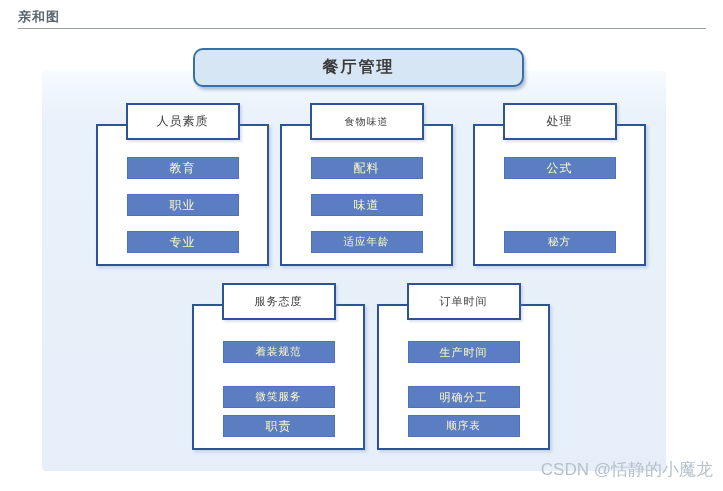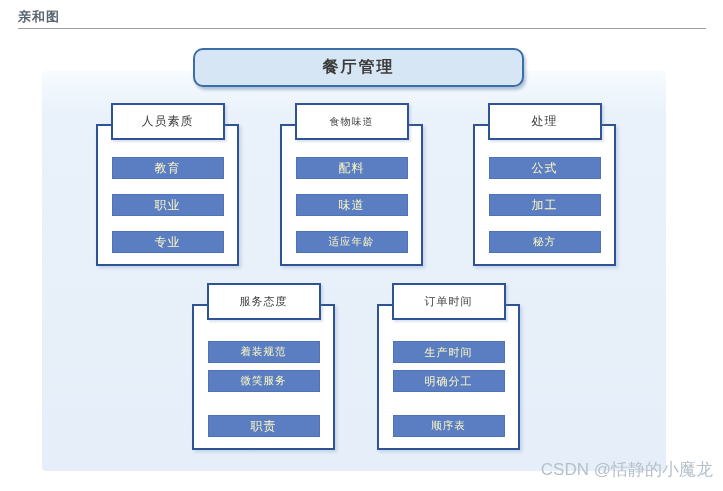--- a/index.html
+++ b/index.html
@@ -29,21 +29,21 @@
     background: #d7e6f5;
     border: 2px solid #3a6ea8; border-radius: 10px;
     box-shadow: 2px 3px 3px rgba(100, 130, 170, 0.45);
     display: flex; align-items: center; justify-content: center;
     font-size: 16px; font-weight: 600; color: #3b3b3b; letter-spacing: 2px;
     z-index: 3;
   }
 
   
   .group {
-    position: absolute; width: 143px; height: 142px;
+    position: absolute; width: 173px; height: 142px;
     background: #ffffff; border: 2px solid #2e5496;
     box-shadow: 2px 2px 3px rgba(115, 140, 180, 0.30);
   }
   .g1 { left: 96px;  top: 124px; }
   .g2 { left: 280px; top: 124px; }
   .g3 { left: 473px; top: 124px; }
   .g4 { left: 192px; top: 304px; height: 146px; }
   .g5 { left: 377px; top: 304px; height: 146px; }
 
   .group-header {
@@ -62,21 +62,21 @@
     position: absolute; left: 50%; transform: translateX(-50%);
     width: 112px; height: 22px;
     background: #5b7ec3; border: 1px solid #4f73b8;
     display: flex; align-items: center; justify-content: center;
     font-size: 12px; color: #fef9c3; letter-spacing: 1px;
   }
   .item.i1 { top: 31px; }
   .item.i2 { top: 68px; }
   .item.i3 { top: 105px; }
   .g4 .item.i1, .g5 .item.i1 { top: 35px; }
-  .g4 .item.i2, .g5 .item.i2 { top: 64px; }
+  .g4 .item.i2, .g5 .item.i2 { top: 80px; }
   .g4 .item.i3, .g5 .item.i3 { top: 109px; }
 
   .g2 .item.i3, .g3 .item.i3,
   .g4 .item.i1, .g4 .item.i2,
   .g5 .item.i3 { font-size: 10.5px; }
   .g5 .item.i1, .g5 .item.i2 { font-size: 11px; }
 
   
   .watermark {
     position: absolute; right: 10px; top: 458px;
@@ -110,21 +110,20 @@
   <div class="item i1">配料</div>
   <div class="item i2">味道</div>
   <div class="item i3">适应年龄</div>
 </div>
 
 <div class="group g3">
   <div class="group-header">
     <span>处理</span>
   </div>
   <div class="item i1">公式</div>
-  <div class="item i2">加工</div>
   <div class="item i3">秘方</div>
 </div>
 
 <div class="group g4">
   <div class="group-header">
     <span>服务态度</span>
   </div>
   <div class="item i1">着装规范</div>
   <div class="item i2">微笑服务</div>
   <div class="item i3">职责</div>

